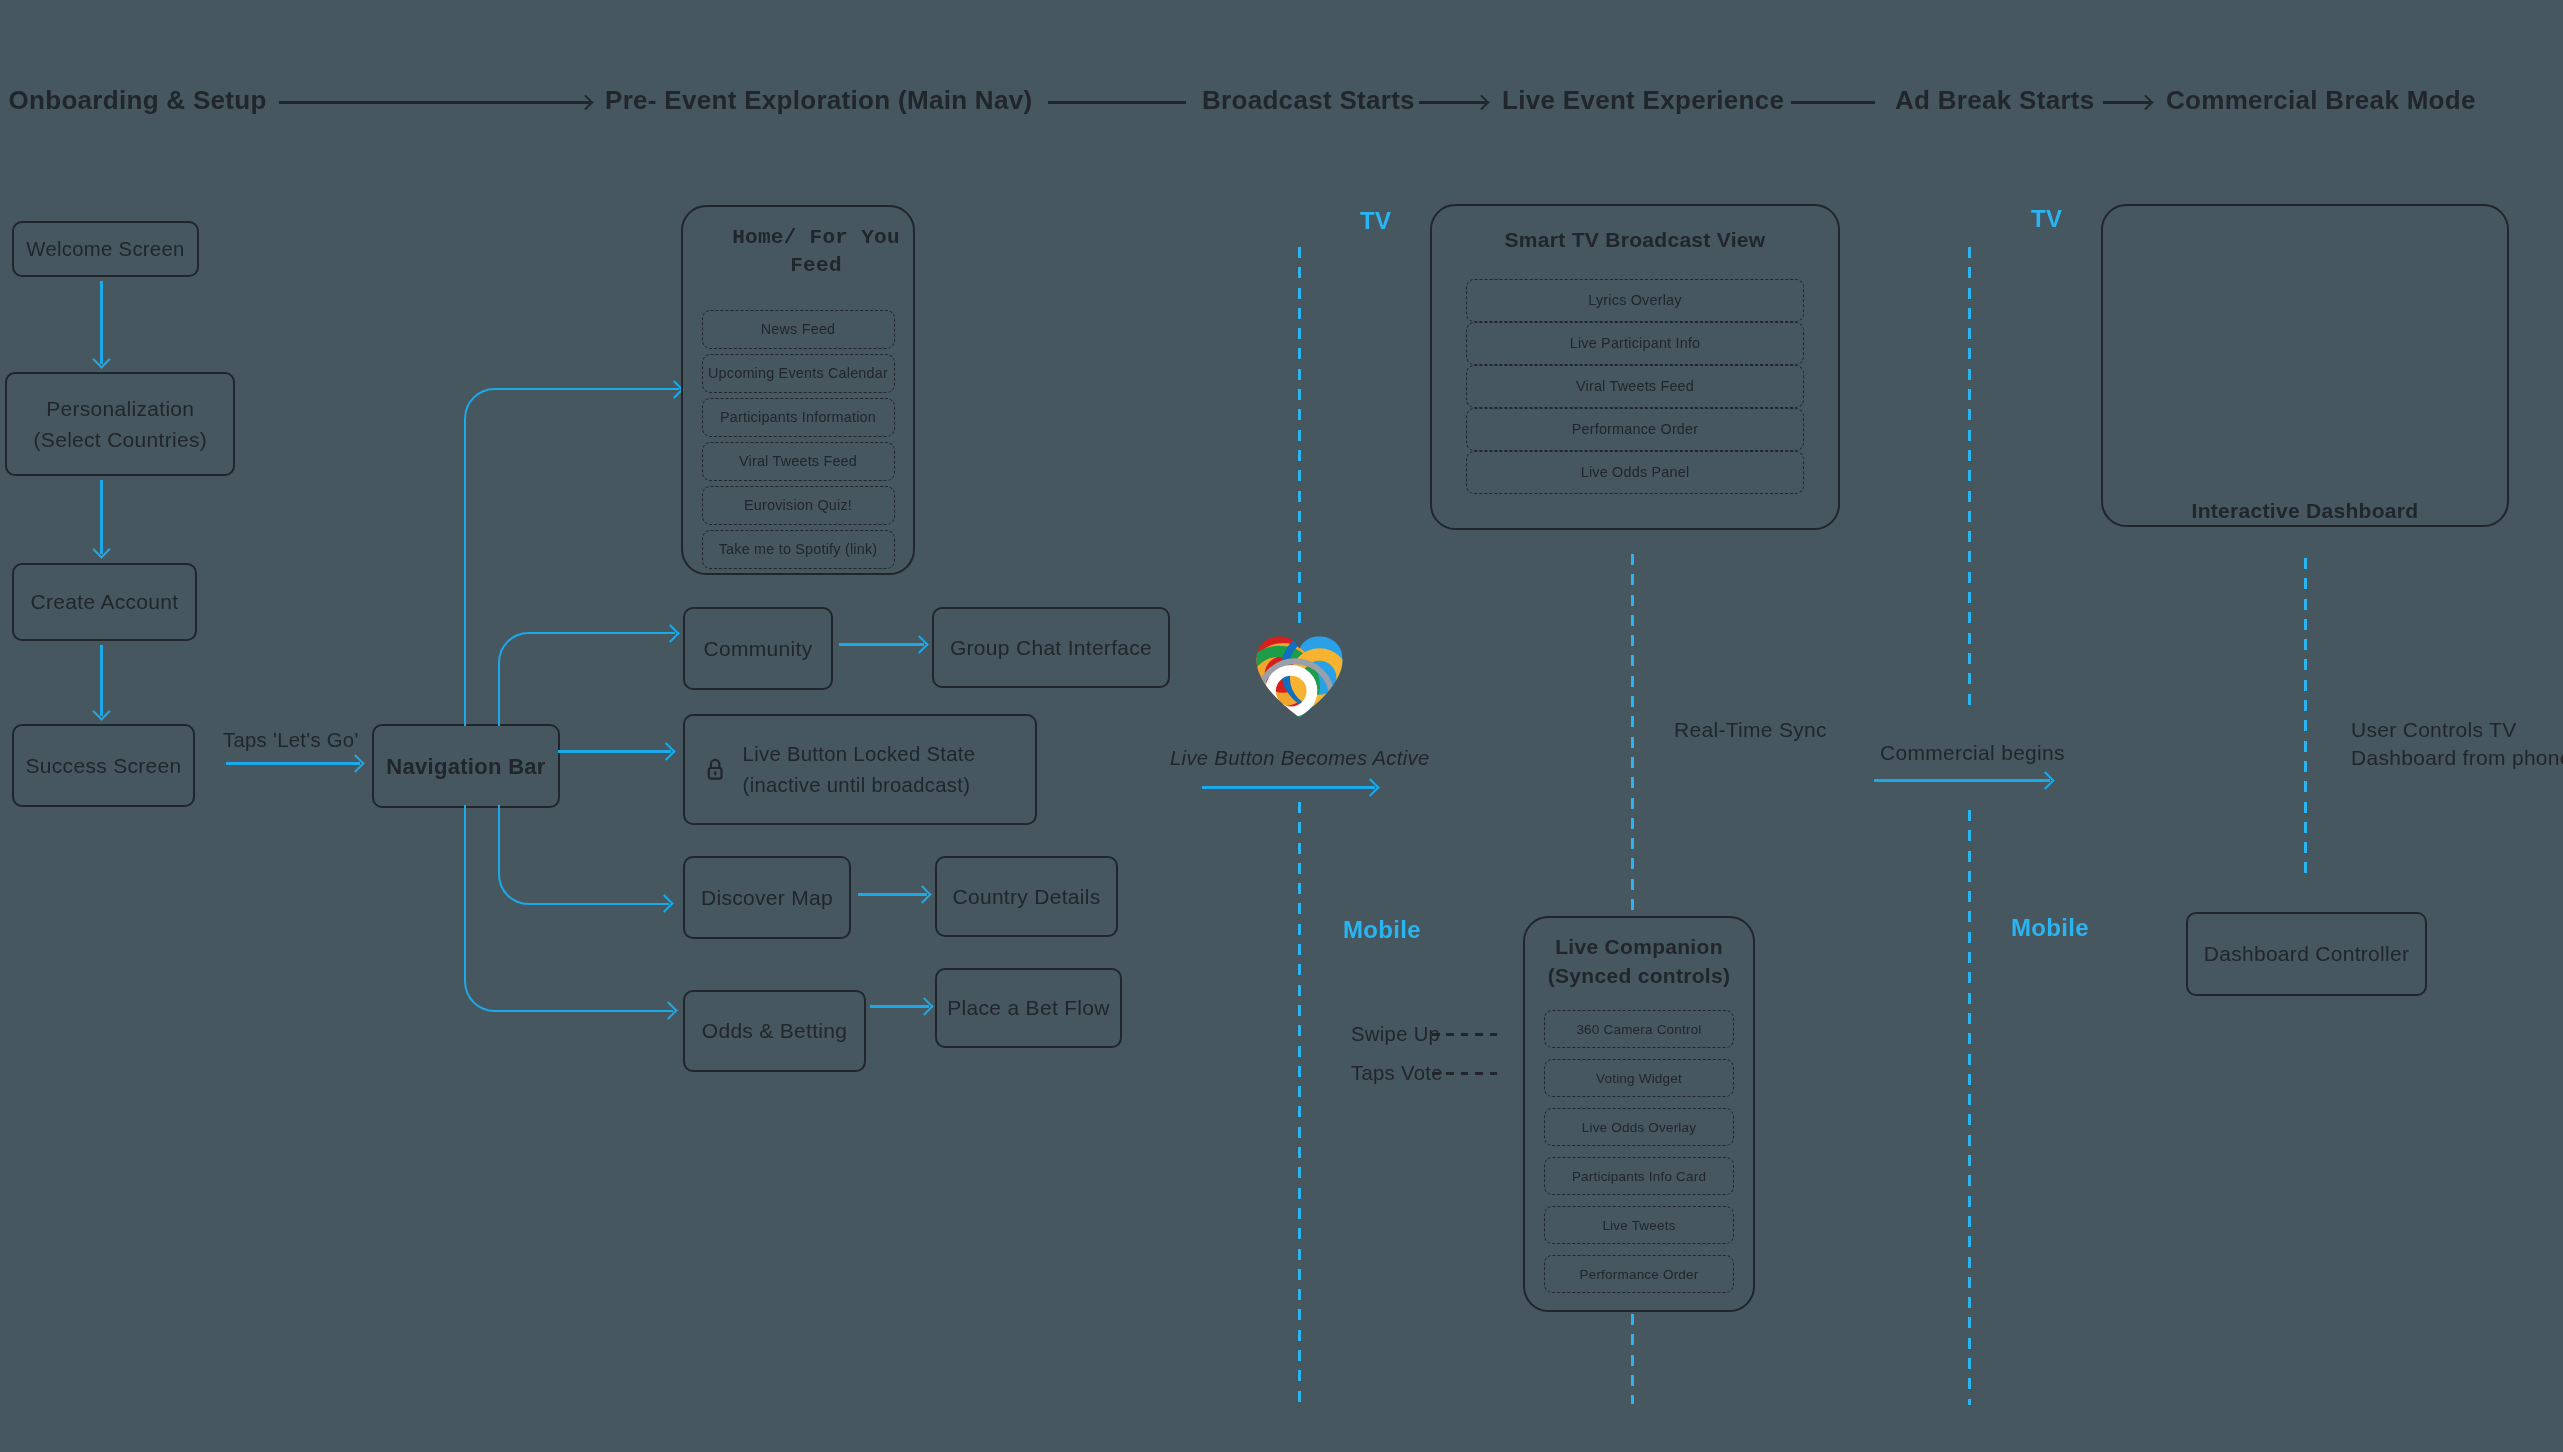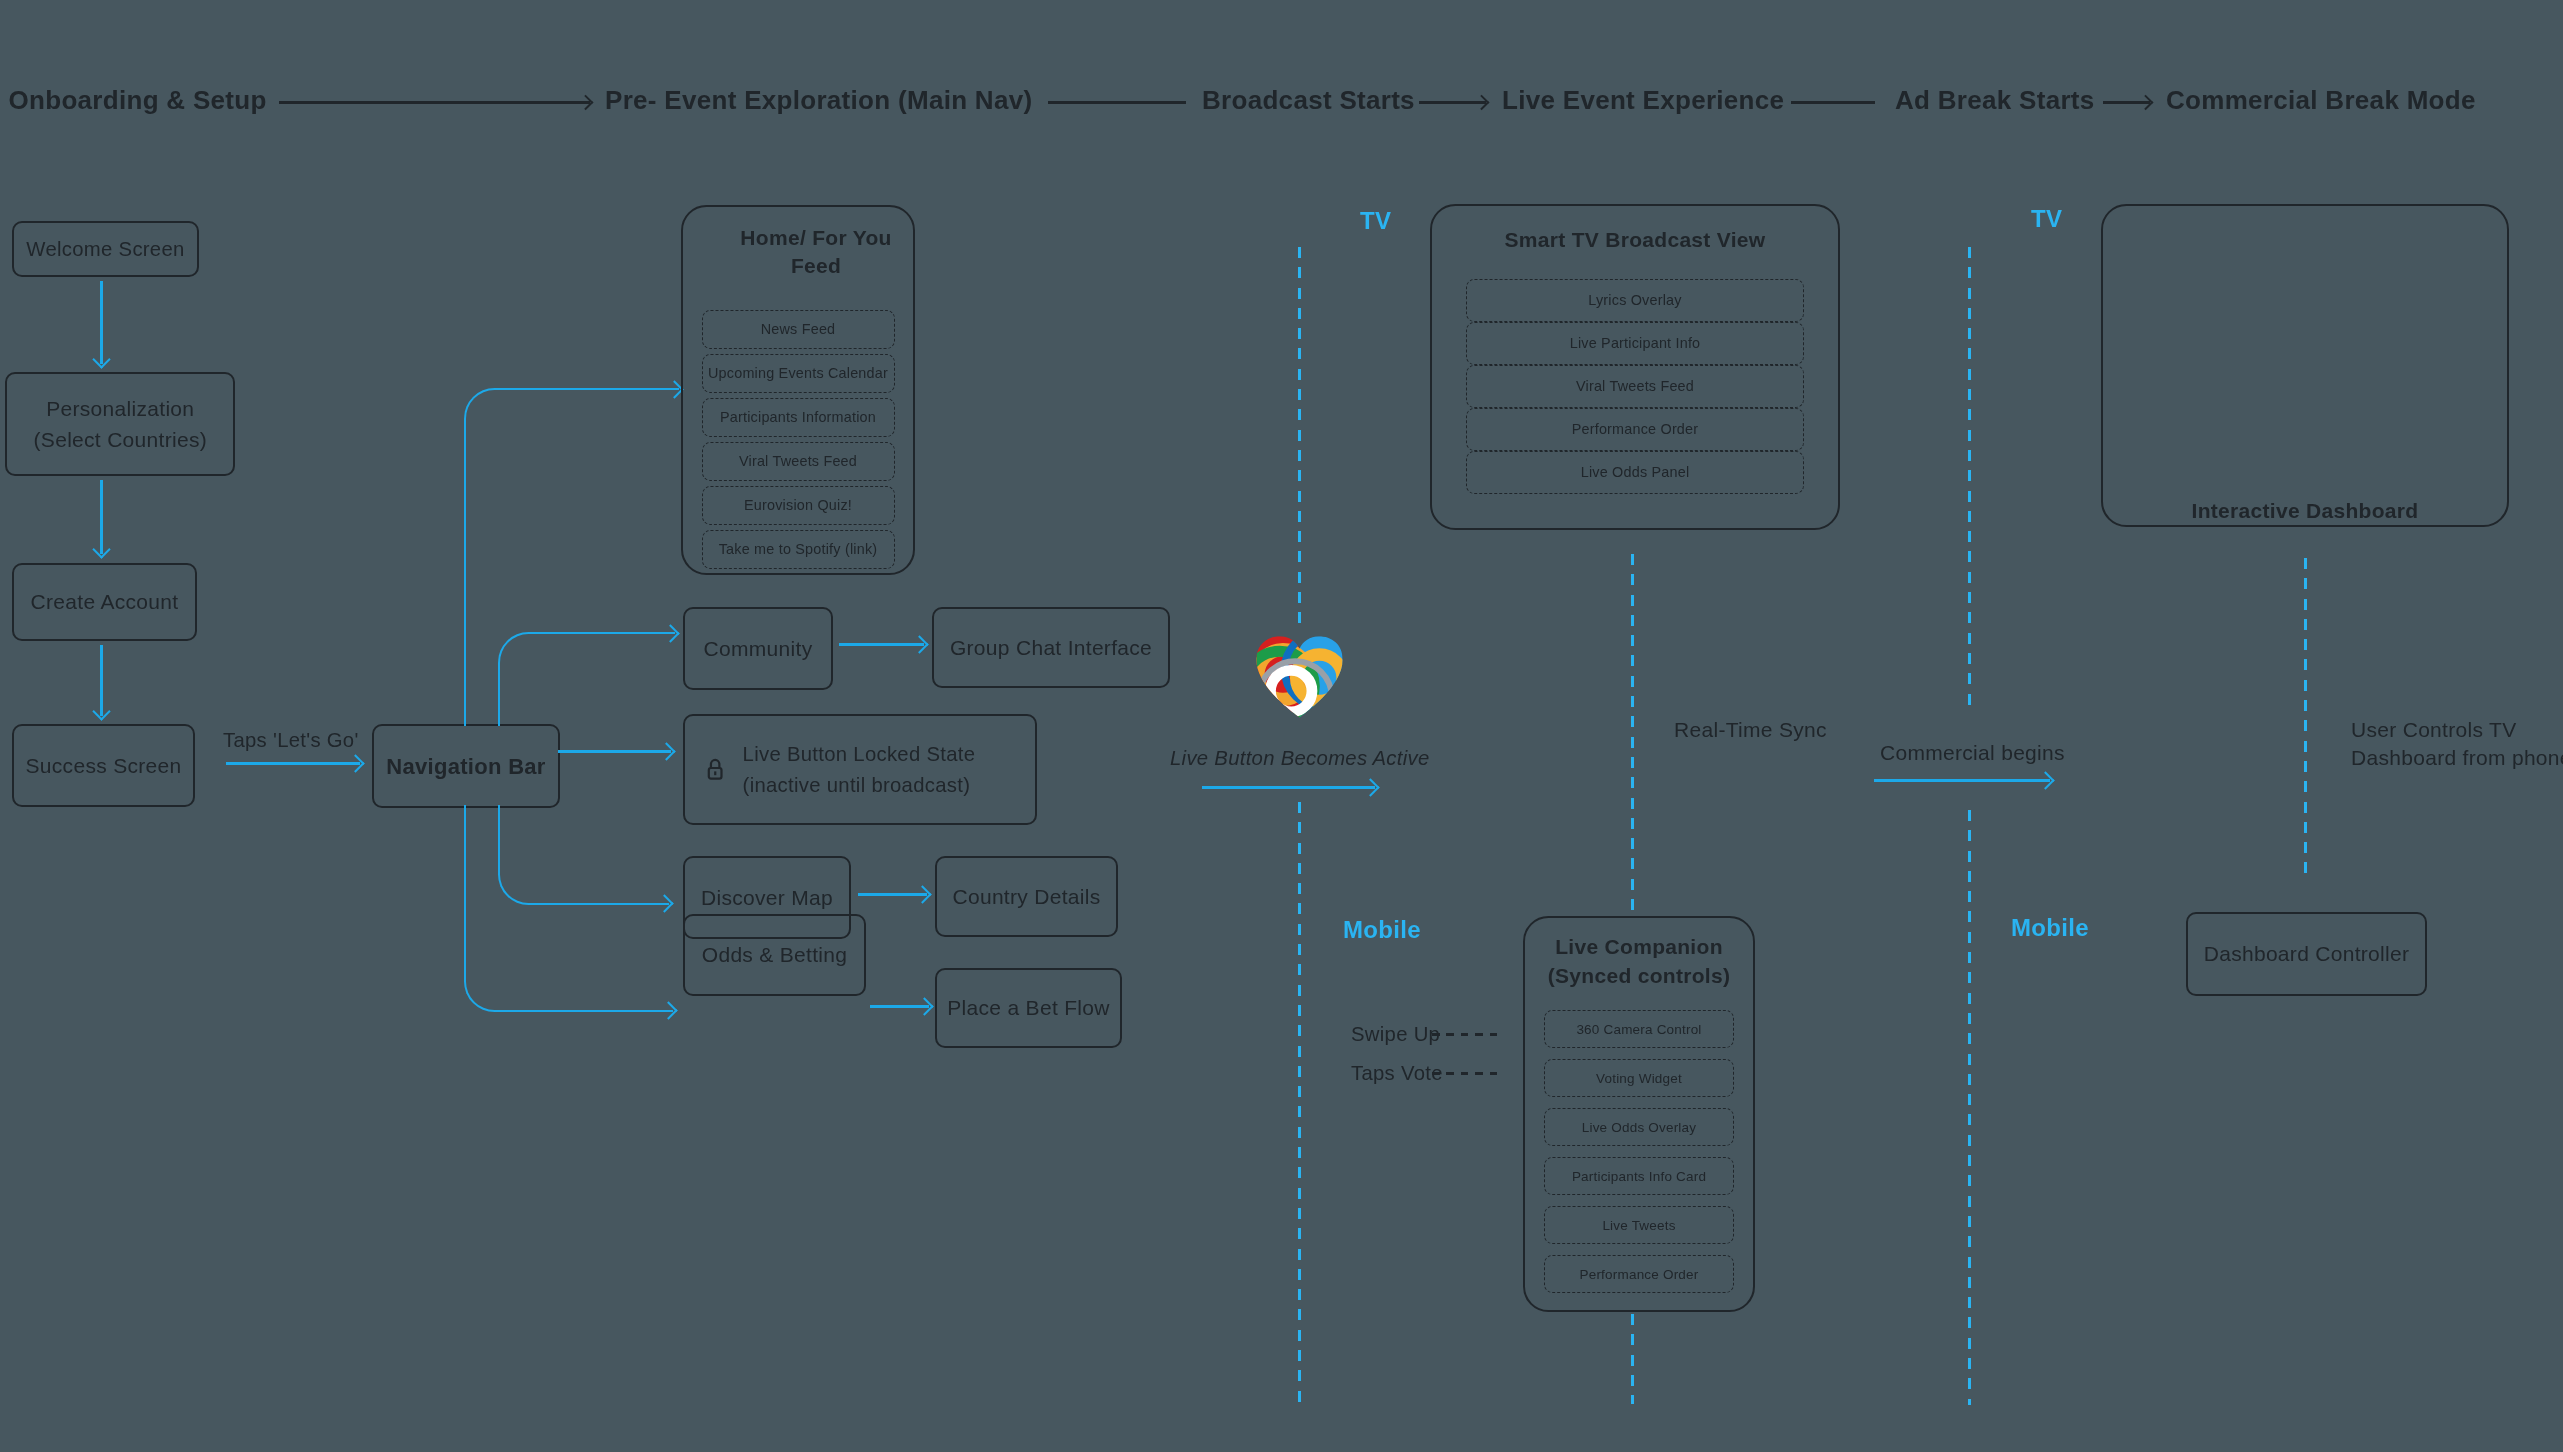--- a/index.html
+++ b/index.html
@@ -83,21 +83,21 @@
 
 <div class="node" style="left:372px;top:724px;width:184px;height:80px;font-size:22px;font-weight:700;">Navigation Bar</div>
 
 <div class="elbow-up" style="left:464px;top:388px;width:213px;height:336px;"></div>
 <div class="elbow-up" style="left:498px;top:632px;width:175px;height:92px;"></div>
 <div class="harrow" style="left:558px;top:750px;width:113px;"></div>
 <div class="elbow-down" style="left:498px;top:805px;width:169px;height:98px;"></div>
 <div class="elbow-down" style="left:464px;top:805px;width:207px;height:205px;"></div>
 
 <div class="panel" style="left:681px;top:205px;width:230px;height:366px;">
-  <div class="ptitle" style="margin-top:17px;align-self:flex-start;margin-left:36px;">Home/ For You Feed</div>
+  <div class="ptitle" style="margin-top:17px;align-self:flex-start;margin-left:36px;font-family:Liberation Mono, monospace;">Home/ For You Feed</div>
   <div class="chips" style="margin-top:29px;width:193px;gap:5px;">
     <div class="chip" style="height:37px;">News Feed</div>
     <div class="chip" style="height:37px;">Upcoming Events Calendar</div>
     <div class="chip" style="height:37px;">Participants Information</div>
     <div class="chip" style="height:37px;">Viral Tweets Feed</div>
     <div class="chip" style="height:37px;">Eurovision Quiz!</div>
     <div class="chip" style="height:37px;">Take me to Spotify (link)</div>
   </div>
 </div>
 
@@ -116,21 +116,21 @@
   <span style="text-align:left;">
     <div>Live Button Locked State</div>
     <div>(inactive until broadcast)</div>
   </span>
 </div>
 
 <div class="node" style="left:683px;top:856px;width:164px;height:79px;font-size:21px;">Discover Map</div>
 <div class="harrow" style="left:858px;top:893px;width:69px;"></div>
 <div class="node" style="left:935px;top:856px;width:179px;height:77px;font-size:21px;">Country Details</div>
 
-<div class="node" style="left:683px;top:914px;width:179px;height:78px;font-size:21px;">Odds &amp; Betting</div>
+<div class="node" style="left:683px;top:990px;width:179px;height:78px;font-size:21px;">Odds &amp; Betting</div>
 <div class="harrow" style="left:870px;top:1005px;width:59px;"></div>
 <div class="node" style="left:935px;top:968px;width:183px;height:76px;font-size:21px;">Place a Bet Flow</div>
 
 <div class="vdash" style="left:1298px;top:247px;height:382px;"></div>
 <div class="vdash" style="left:1298px;top:802px;height:602px;"></div>
 
 <div style="position:absolute;left:1248px;top:633px;">
   <svg width="103" height="88" viewBox="0 0 120 106">
     <defs>
       <clipPath id="hc">

